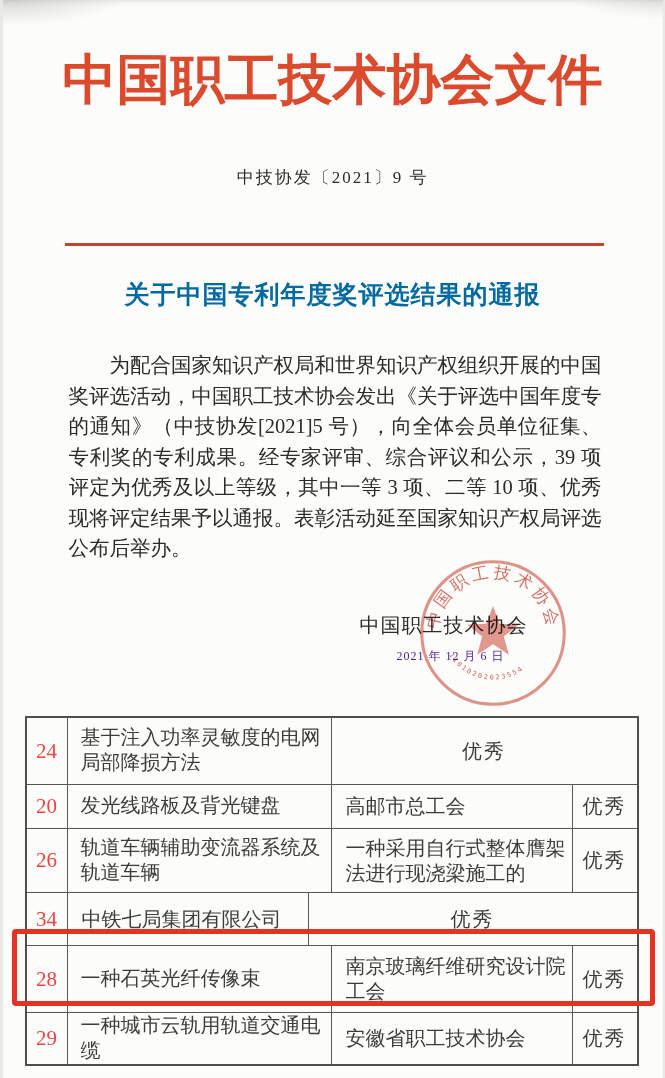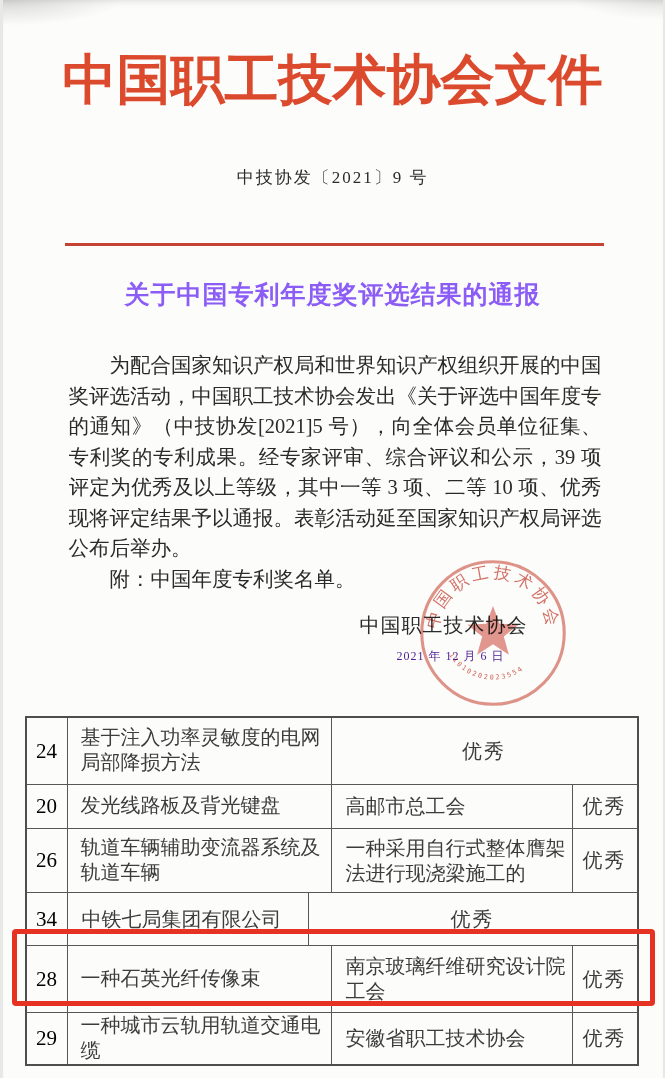--- a/index.html
+++ b/index.html
@@ -16,21 +16,21 @@
     font-size:54px; font-weight:bold; color:#dc4a2e; letter-spacing:0;
     white-space:nowrap;
   }
   .doc-number{
     top:166px; left:0; width:100%; text-align:center;
     font-size:17px; color:#2b2b2b; letter-spacing:2px;
   }
   .red-rule{ top:243px; left:62px; width:539px; height:3px; background:#c64334; }
   .doc-title{
     top:278px; left:0; width:100%; text-align:center;
-    font-size:25px; font-weight:bold; color:#8b5cf6; letter-spacing:1px;
+    font-size:25px; font-weight:bold; color:#0369a1; letter-spacing:1px;
   }
   .body-paragraph{ top:350px; left:66px; width:533px; font-size:20.5px; color:#2a2a2a; }
   .bline{ height:30.5px; line-height:30.5px; white-space:nowrap; }
   .bline.fill{ text-align:justify; text-align-last:justify; white-space:normal; overflow:hidden; }
   .bline.ind{ text-indent:2em; }
   .signature{ top:609px; left:331px; width:220px; text-align:center; z-index:2; }
   .sig-org{ font-size:20px; color:#2a2a2a; letter-spacing:1px; height:32px; line-height:32px;}
   .sig-date{ font-size:12px; color:#4c1d95; letter-spacing:1px; height:30px; line-height:30px; transform:translateX(7px);font-family:Liberation Serif, serif;}
   .seal{ top:556px; left:413px; width:154px; height:154px; z-index:3; mix-blend-mode:multiply; }
   .awards-table{
@@ -42,21 +42,21 @@
   .t-row:last-child{ border-bottom:none; }
   .t-row:nth-child(1){ height:66px; }
   .t-row:nth-child(2){ height:43px; }
   .t-row:nth-child(3){ height:63px; }
   .t-row:nth-child(4){ height:52px; }
   .t-row:nth-child(5){ height:66px; }
   .t-row:nth-child(6){ height:51px; }
   .cell{ display:flex; align-items:center; box-sizing:border-box;
          border-right:1.5px solid #575757; line-height:25px; }
   .cell:last-child{ border-right:none; }
-  .c-no{ width:41px; justify-content:center; font-family:"Liberation Serif",serif; font-size:21px; color:#000000;}
+  .c-no{ width:41px; justify-content:center; font-family:"Liberation Serif",serif; font-size:21px; color:#ef4444;}
   .c-patent{ width:264px; padding:0 8px 2px 13px; }
   .c-org{ width:241px; padding:2px 6px 2px 14px; }
   .c-award{ flex:1; justify-content:center; letter-spacing:2px; }
   .highlight-box{
     top:929px; left:9px; width:643px; height:77px;
     border:5px solid #e53222; border-radius:4px; z-index:5; box-sizing:border-box;
     background:transparent;
   }
   .corner-shade-tl{ top:0; left:0; width:120px; height:26px;
     background:radial-gradient(ellipse at 0% 0%, rgba(120,120,118,.28), rgba(0,0,0,0) 70%); }
@@ -80,21 +80,20 @@
   <div class="abs doc-title">关于中国专利年度奖评选结果的通报</div>
 
   <div class="abs body-paragraph">
       <div class="bline fill ind">为配合国家知识产权局和世界知识产权组织开展的中国专利</div>
       <div class="bline fill">奖评选活动，中国职工技术协会发出《关于评选中国年度专利奖</div>
       <div class="bline fill">的通知》（中技协发[2021]5 号），向全体会员单位征集、参选中国</div>
       <div class="bline fill">专利奖的专利成果。经专家评审、综合评议和公示，39 项专利被</div>
       <div class="bline fill">评定为优秀及以上等级，其中一等 3 项、二等 10 项、优秀 26 项。</div>
       <div class="bline fill">现将评定结果予以通报。表彰活动延至国家知识产权局评选结果</div>
       <div class="bline">公布后举办。</div>
-      <div class="bline ind">附：中国年度专利奖名单。</div>
     </div>
 
   <div class="abs signature">
     <div class="sig-org">中国职工技术协会</div>
     <div class="sig-date">2021 年 12 月 6 日</div>
   </div>
 
   <div class="abs seal">
     <svg viewBox="0 0 160 160" width="154" height="154">
       <circle cx="80" cy="80" r="74" fill="none" stroke="rgba(201,62,46,0.55)" stroke-width="3.2"></circle>

